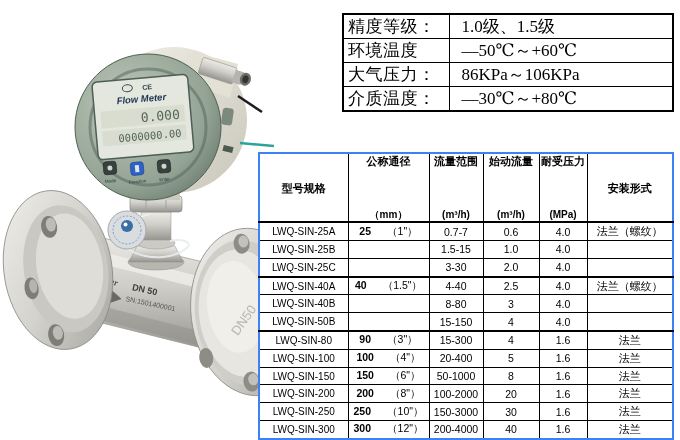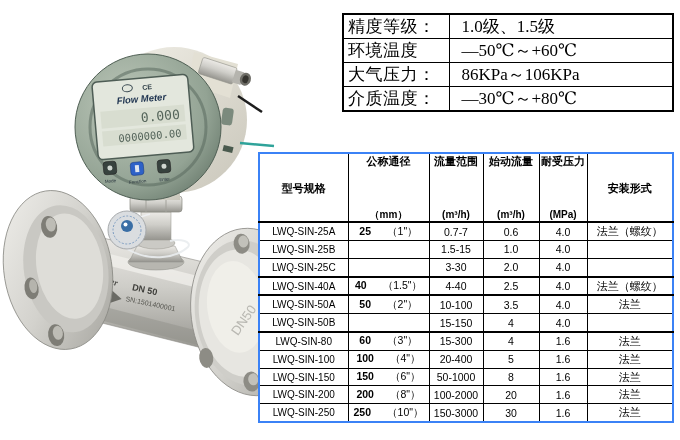--- a/index.html
+++ b/index.html
@@ -258,39 +258,39 @@
         <td class="c-install"></td>
       </tr>
       <tr class="thick-top">
         <td class="c-model">LWQ-SIN-40A</td>
         <td class="c-dn"><span class="dn-num">40</span><span class="dn-inch">（1.5"）</span></td>
         <td>4-40</td>
         <td>2.5</td>
         <td>4.0</td>
         <td class="c-install">法兰（螺纹）</td>
       </tr>
-      <tr class="thick-top">
-        <td class="c-model">LWQ-SIN-50A</td>
-        <td class="c-dn"><span class="dn-num">50</span><span class="dn-inch">（2"）</span></td>
-        <td>10-100</td>
-        <td>3.5</td>
-        <td>4.0</td>
-        <td class="c-install">法兰</td>
+      <tr>
+        <td class="c-model">LWQ-SIN-40B</td>
+        <td class="c-dn"></td>
+        <td>8-80</td>
+        <td>3</td>
+        <td>4.0</td>
+        <td class="c-install"></td>
       </tr>
       <tr>
         <td class="c-model">LWQ-SIN-50B</td>
         <td class="c-dn"></td>
         <td>15-150</td>
         <td>4</td>
         <td>4.0</td>
         <td class="c-install"></td>
       </tr>
       <tr class="thick-top">
         <td class="c-model">LWQ-SIN-80</td>
-        <td class="c-dn"><span class="dn-num">60</span><span class="dn-inch">（3"）</span></td>
+        <td class="c-dn"><span class="dn-num">90</span><span class="dn-inch">（3"）</span></td>
         <td>15-300</td>
         <td>4</td>
         <td>1.6</td>
         <td class="c-install">法兰</td>
       </tr>
       <tr>
         <td class="c-model">LWQ-SIN-100</td>
         <td class="c-dn"><span class="dn-num">100</span><span class="dn-inch">（4"）</span></td>
         <td>20-400</td>
         <td>5</td>
@@ -314,14 +314,22 @@
         <td class="c-install">法兰</td>
       </tr>
       <tr>
         <td class="c-model">LWQ-SIN-250</td>
         <td class="c-dn"><span class="dn-num">250</span><span class="dn-inch">（10"）</span></td>
         <td>150-3000</td>
         <td>30</td>
         <td>1.6</td>
         <td class="c-install">法兰</td>
       </tr>
+      <tr>
+        <td class="c-model">LWQ-SIN-300</td>
+        <td class="c-dn"><span class="dn-num">300</span><span class="dn-inch">（12"）</span></td>
+        <td>200-4000</td>
+        <td>40</td>
+        <td>1.6</td>
+        <td class="c-install">法兰</td>
+      </tr>
     </tbody>
 </table>
 
 </body></html>

